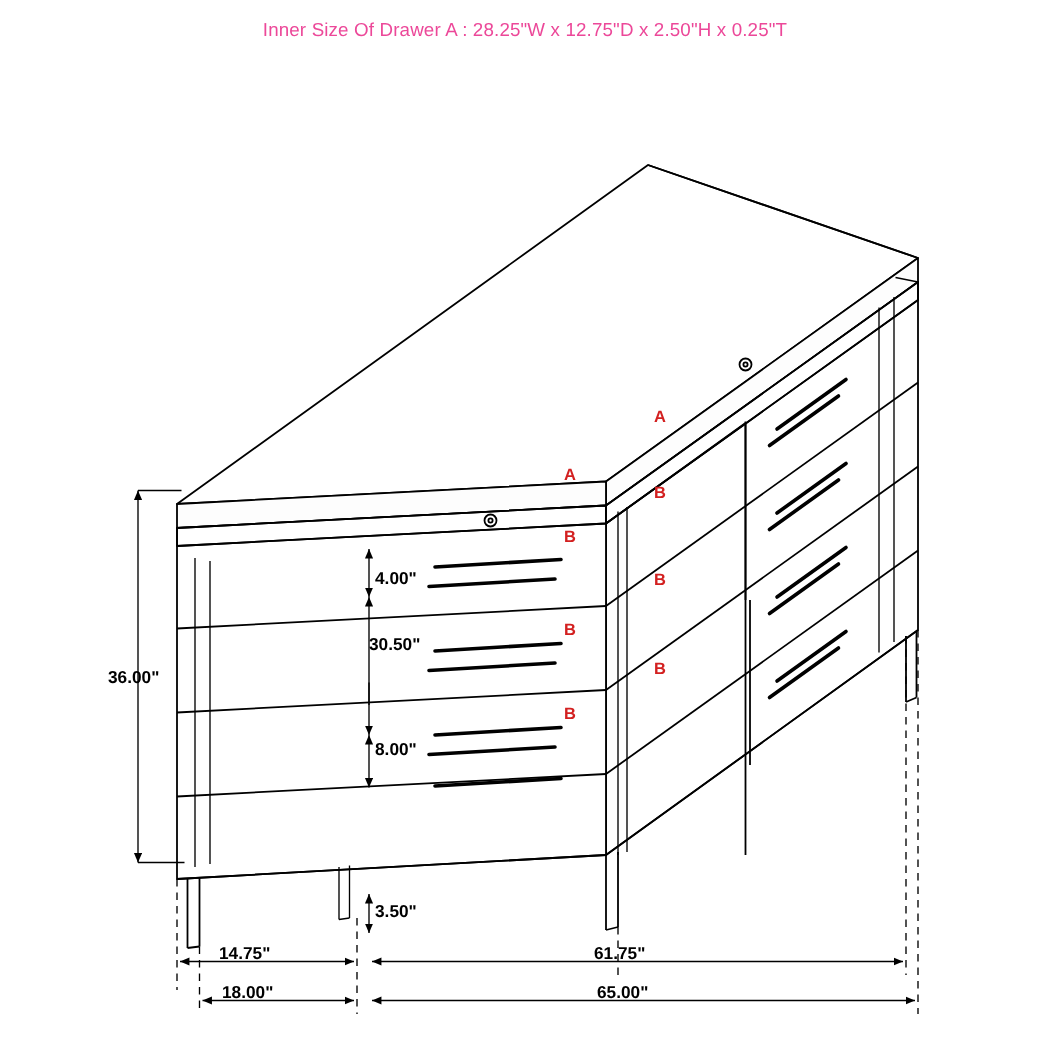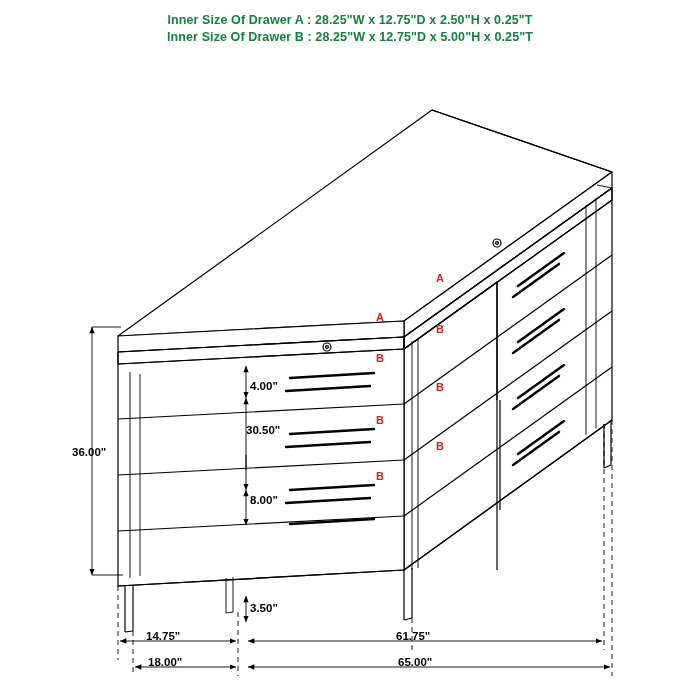--- a/index.html
+++ b/index.html
@@ -16,22 +16,22 @@
     overflow: hidden;
     background: #ffffff;
   }
   .header {
     position: absolute;
     top: 12px;
     left: 0;
     width: 700px;
     text-align: center;
     font-size: 12.5px;
-    font-weight: bold;
-    color: #15803d;
+    font-weight: normal;
+    color: #ec4899;
     line-height: 17px;
     letter-spacing: 0.1px;
   }
   svg.diagram {
     position: absolute;
     top: 0; left: 0;
     width: 700px;
     height: 700px;
   }
   .dim-label {
@@ -49,21 +49,20 @@
     white-space: nowrap;
   }
 </style>
 </head>
 <body>
 
 <div id="page">
 
   <div class="header">
     <div>Inner Size Of Drawer A : 28.25"W x 12.75"D x 2.50"H x 0.25"T</div>
-    <div>Inner Size Of Drawer B : 28.25"W x 12.75"D x 5.00"H x 0.25"T</div>
   </div>
 
   <svg class="diagram" viewBox="0 0 700 700">
     <defs>
       <marker id="arrowEnd" markerWidth="8" markerHeight="8" refX="7" refY="3" orient="auto">
         <path d="M0,0 L7,3 L0,6 z" fill="#000"></path>
       </marker>
       <marker id="arrowStart" markerWidth="8" markerHeight="8" refX="0" refY="3" orient="auto">
         <path d="M7,0 L0,3 L7,6 z" fill="#000"></path>
       </marker>

